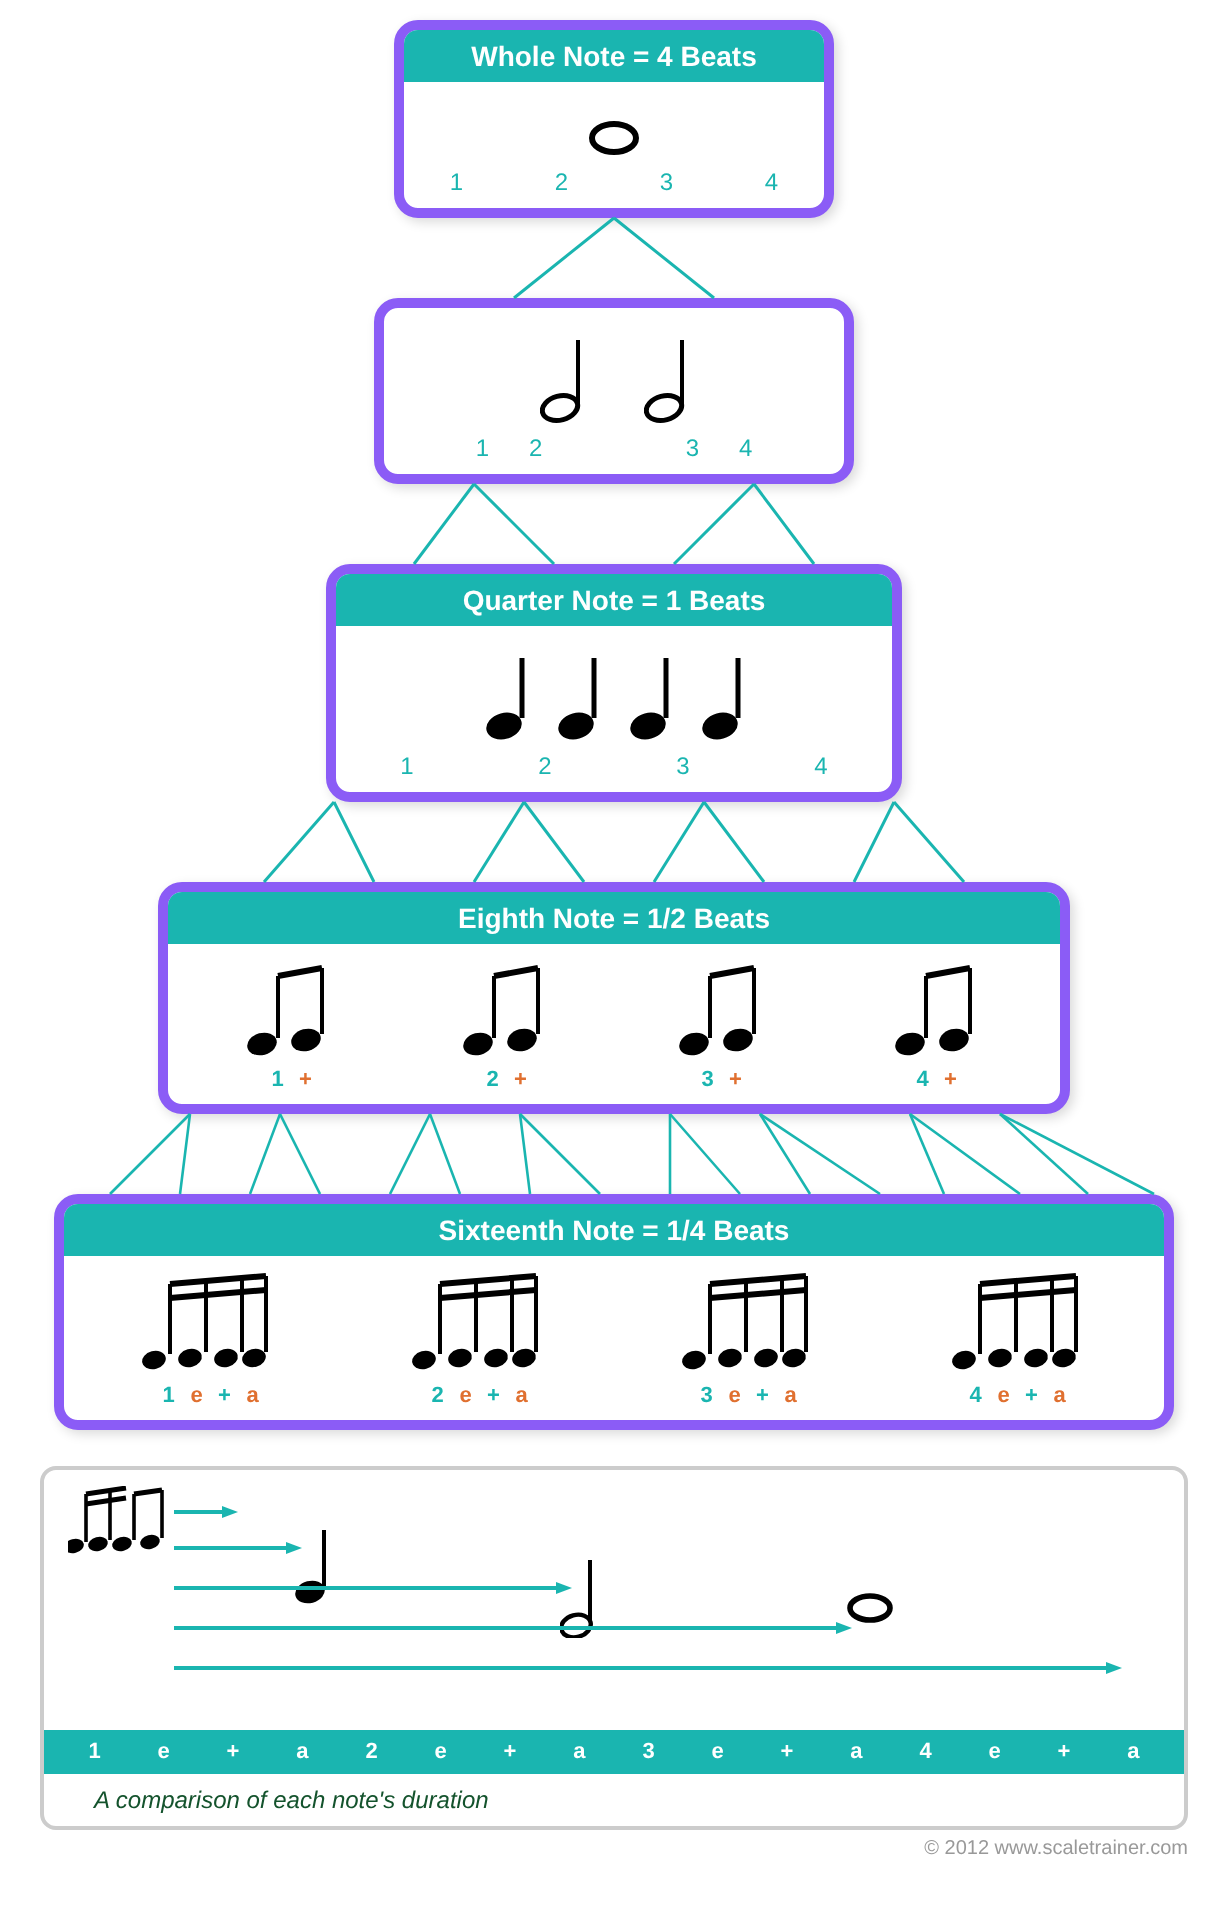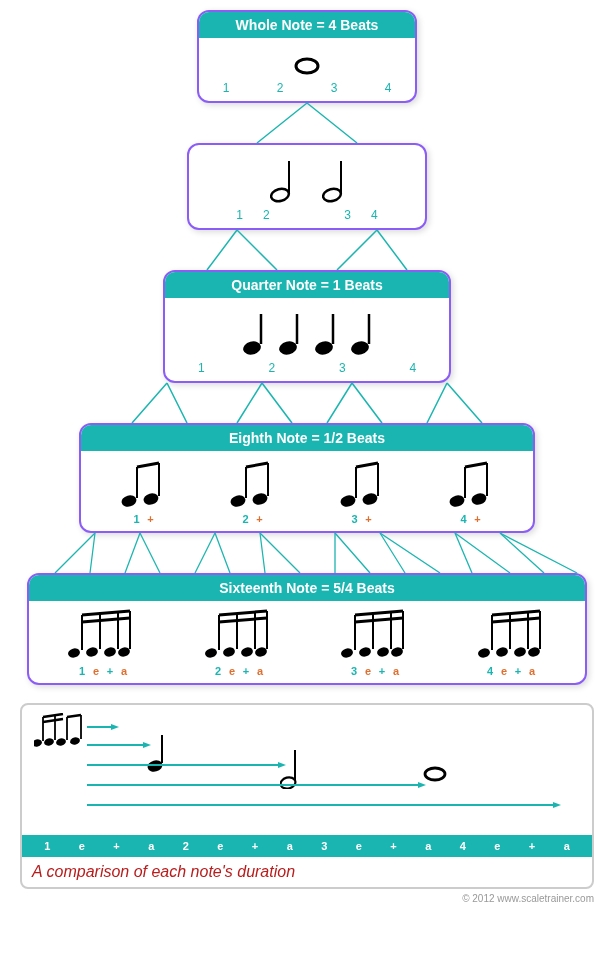--- a/index.html
+++ b/index.html
@@ -16,21 +16,21 @@
       width: 614px;
       padding: 10px 20px 10px;
       display: flex;
       flex-direction: column;
       align-items: center;
     }
 
     
     .note-box {
       border-radius: 12px;
-      border: 2px solid #8b5cf6;
+      border: 5px solid #8b5cf6;
       background: #fff;
       box-shadow: 2px 2px 6px rgba(0,0,0,0.15);
       overflow: hidden;
       display: flex;
       flex-direction: column;
       align-items: center;
       justify-content: flex-end;
     }
 
     .note-box-header {
@@ -89,23 +89,23 @@
       padding: 5px 8px;
     }
 
     .comparison-footer span {
       font-size: 11px;
       color: #fff;
       font-weight: bold;
     }
 
     .comparison-caption {
-      font-size: 16px;
-      color: #b91c1c;
-      padding: 6px 10px;
+      font-size: 12px;
+      color: #14532d;
+      padding: 6px 25px;
       font-style: italic;
     }
 
     .copyright {
       font-size: 10px;
       color: #999;
       text-align: right;
       width: 574px;
       padding: 4px 0;
     }
@@ -364,21 +364,21 @@
       <line x1="360" y1="0" x2="385" y2="40" stroke="#1ab5b0" stroke-width="1.3"></line>
       <line x1="360" y1="0" x2="420" y2="40" stroke="#1ab5b0" stroke-width="1.3"></line>
       <line x1="435" y1="0" x2="452" y2="40" stroke="#1ab5b0" stroke-width="1.3"></line>
       <line x1="435" y1="0" x2="490" y2="40" stroke="#1ab5b0" stroke-width="1.3"></line>
       <line x1="480" y1="0" x2="524" y2="40" stroke="#1ab5b0" stroke-width="1.3"></line>
       <line x1="480" y1="0" x2="557" y2="40" stroke="#1ab5b0" stroke-width="1.3"></line>
     </svg>
   </div>
 
   <div class="note-box sixteenth-box">
-    <div class="note-box-header">Sixteenth Note = 5/4 Beats</div>
+    <div class="note-box-header">Sixteenth Note = 1/4 Beats</div>
     <div class="note-box-body" style="gap:2px; justify-content:space-around; padding: 8px 6px 4px;">
 
       <div class="pair-notes-col">
         <svg width="68" height="52" viewBox="0 0 68 52">
 
           <line x1="14" y1="6" x2="62" y2="2" stroke="#000" stroke-width="3"></line>
           <line x1="14" y1="13" x2="62" y2="9" stroke="#000" stroke-width="3"></line>
 
           <ellipse cx="6" cy="44" rx="6" ry="4.5" fill="#000" transform="rotate(-15 6 44)"></ellipse>
           <line x1="14" y1="41" x2="14" y2="6" stroke="#000" stroke-width="2"></line>

